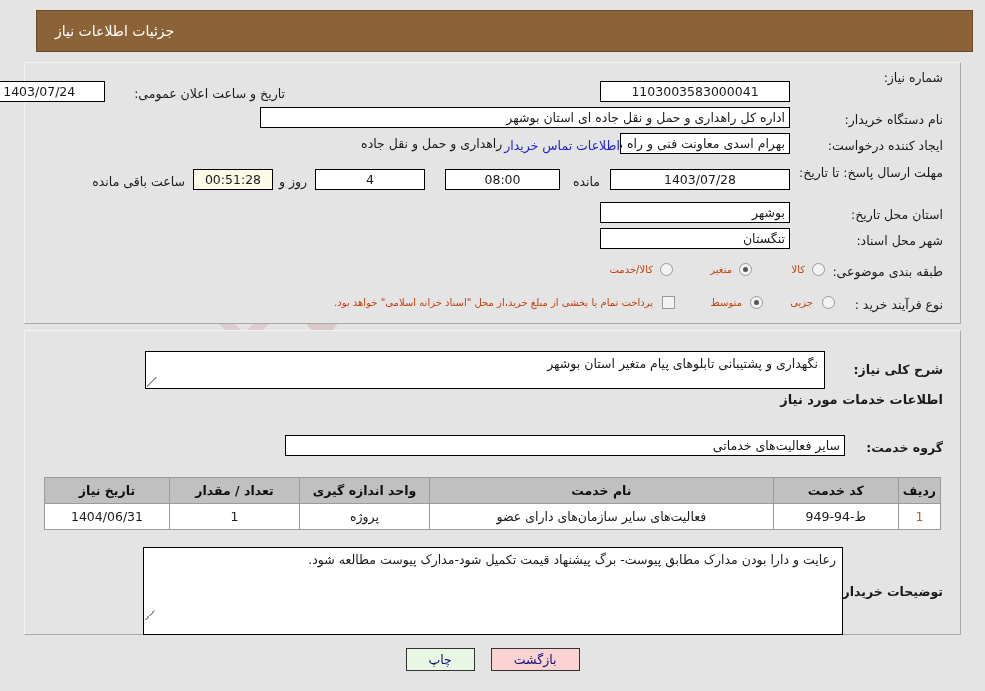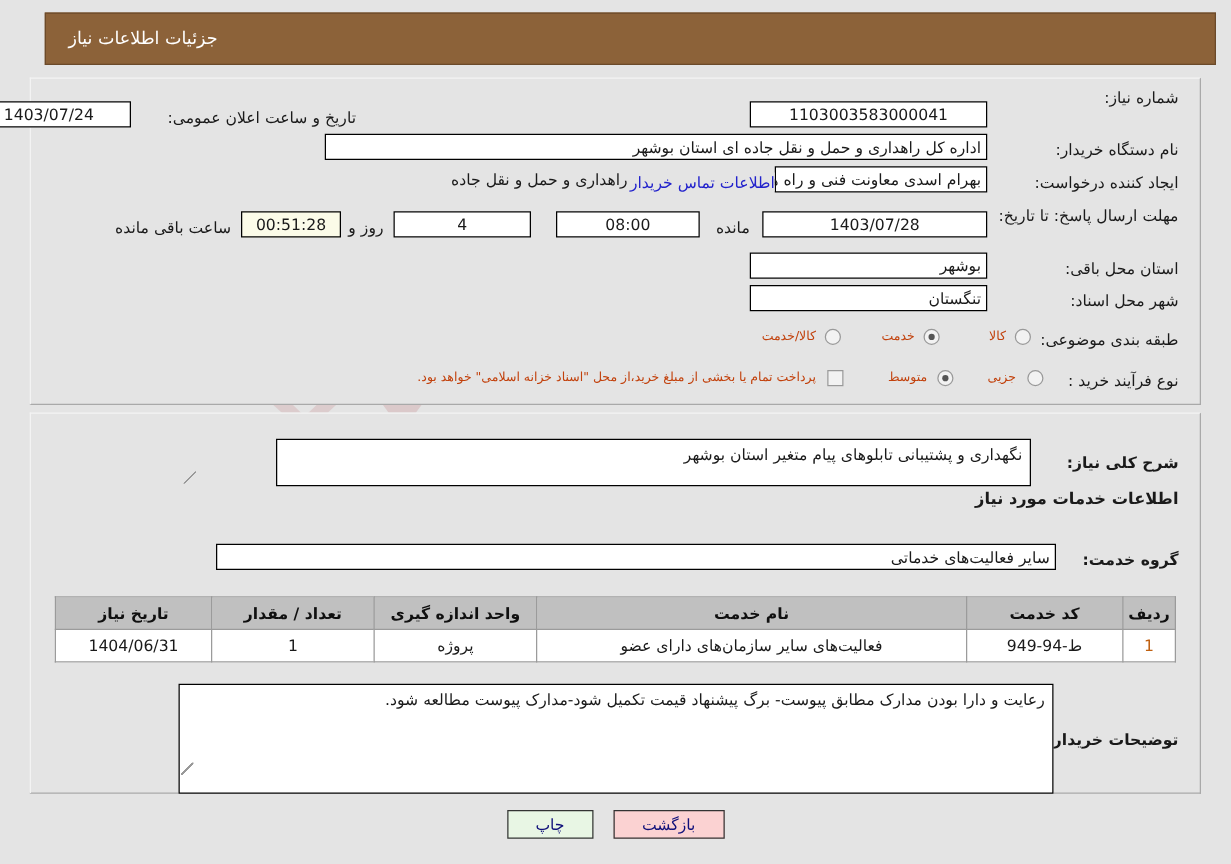--- a/index.html
+++ b/index.html
@@ -295,52 +295,52 @@
 
   <div class="lbl" style="right:42px; top:165px; width:145px; text-align:right; line-height:15px; white-space:normal;">مهلت ارسال پاسخ: تا تاریخ:</div>
   <div class="fld" style="right:195px; top:169px; width:180px;">1403/07/28</div>
   <div class="plain" style="right:385px; top:174px;">مانده</div>
   <div class="fld" style="right:425px; top:169px; width:115px;">08:00</div>
   <div class="fld" style="right:560px; top:169px; width:110px;">4</div>
   <div class="plain" style="right:678px; top:174px;">روز و</div>
   <div class="fld fld-yellow" style="right:712px; top:169px; width:80px;">00:51:28</div>
   <div class="plain" style="right:800px; top:174px;">ساعت باقی مانده</div>
 
-  <div class="lbl" style="right:42px; top:207px;">استان محل باقی:</div>
+  <div class="lbl" style="right:42px; top:207px;">استان محل تاریخ:</div>
   <div class="fld rt" style="right:195px; top:202px; width:190px;">بوشهر</div>
 
   <div class="lbl" style="right:42px; top:233px;">شهر محل اسناد:</div>
   <div class="fld rt" style="right:195px; top:228px; width:190px;">تنگستان</div>
 
   <div class="lbl" style="right:42px; top:264px;">طبقه بندی موضوعی:</div>
   <div class="radio" style="right:160px; top:263px;"></div>
   <div class="radio-lbl" style="right:180px; top:264px;">کالا</div>
   <div class="radio on" style="right:233px; top:263px;"></div>
-  <div class="radio-lbl" style="right:253px; top:264px;">خدمت</div>
+  <div class="radio-lbl" style="right:253px; top:264px;">متغیر</div>
   <div class="radio" style="right:312px; top:263px;"></div>
   <div class="radio-lbl" style="right:332px; top:264px;">کالا/خدمت</div>
 
   <div class="lbl" style="right:42px; top:297px;">نوع فرآیند خرید :</div>
   <div class="radio" style="right:150px; top:296px;"></div>
   <div class="radio-lbl" style="right:172px; top:297px;">جزیی</div>
   <div class="radio on" style="right:222px; top:296px;"></div>
   <div class="radio-lbl" style="right:243px; top:297px;">متوسط</div>
   <div class="chk" style="right:310px; top:296px;"></div>
   <div class="radio-lbl" style="right:332px; top:297px;">پرداخت تمام یا بخشی از مبلغ خرید،از محل "اسناد خزانه اسلامی" خواهد بود.</div>
 
   <div class="panel panel-mid"></div>
 
   <div class="lbl lbl-b" style="right:42px; top:362px;">شرح کلی نیاز:</div>
-  <div class="ta" style="right:160px; top:351px; width:604px; height:38px;">نگهداری و پشتیبانی تابلوهای پیام متغیر استان بوشهر</div>
+  <div class="ta" style="right:160px; top:351px; width:680px; height:38px;">نگهداری و پشتیبانی تابلوهای پیام متغیر استان بوشهر</div>
   <div class="ta-grip" style="right:828px; top:377px;"></div>
 
   <div class="sect" style="right:42px; top:392px;">اطلاعات خدمات مورد نیاز</div>
 
   <div class="lbl lbl-b" style="right:42px; top:440px;">گروه خدمت:</div>
-  <div class="fld rt" style="right:140px; top:435px; width:672px;">سایر فعالیت‌های خدماتی</div>
+  <div class="fld rt" style="right:140px; top:435px; width:560px;">سایر فعالیت‌های خدماتی</div>
 
   <table class="tbl">
     <thead>
       <tr>
         <th style="width:36px;">ردیف</th>
         <th style="width:125px;">کد خدمت</th>
         <th>نام خدمت</th>
         <th style="width:130px;">واحد اندازه گیری</th>
         <th style="width:130px;">تعداد / مقدار</th>
         <th style="width:125px;">تاریخ نیاز</th>

